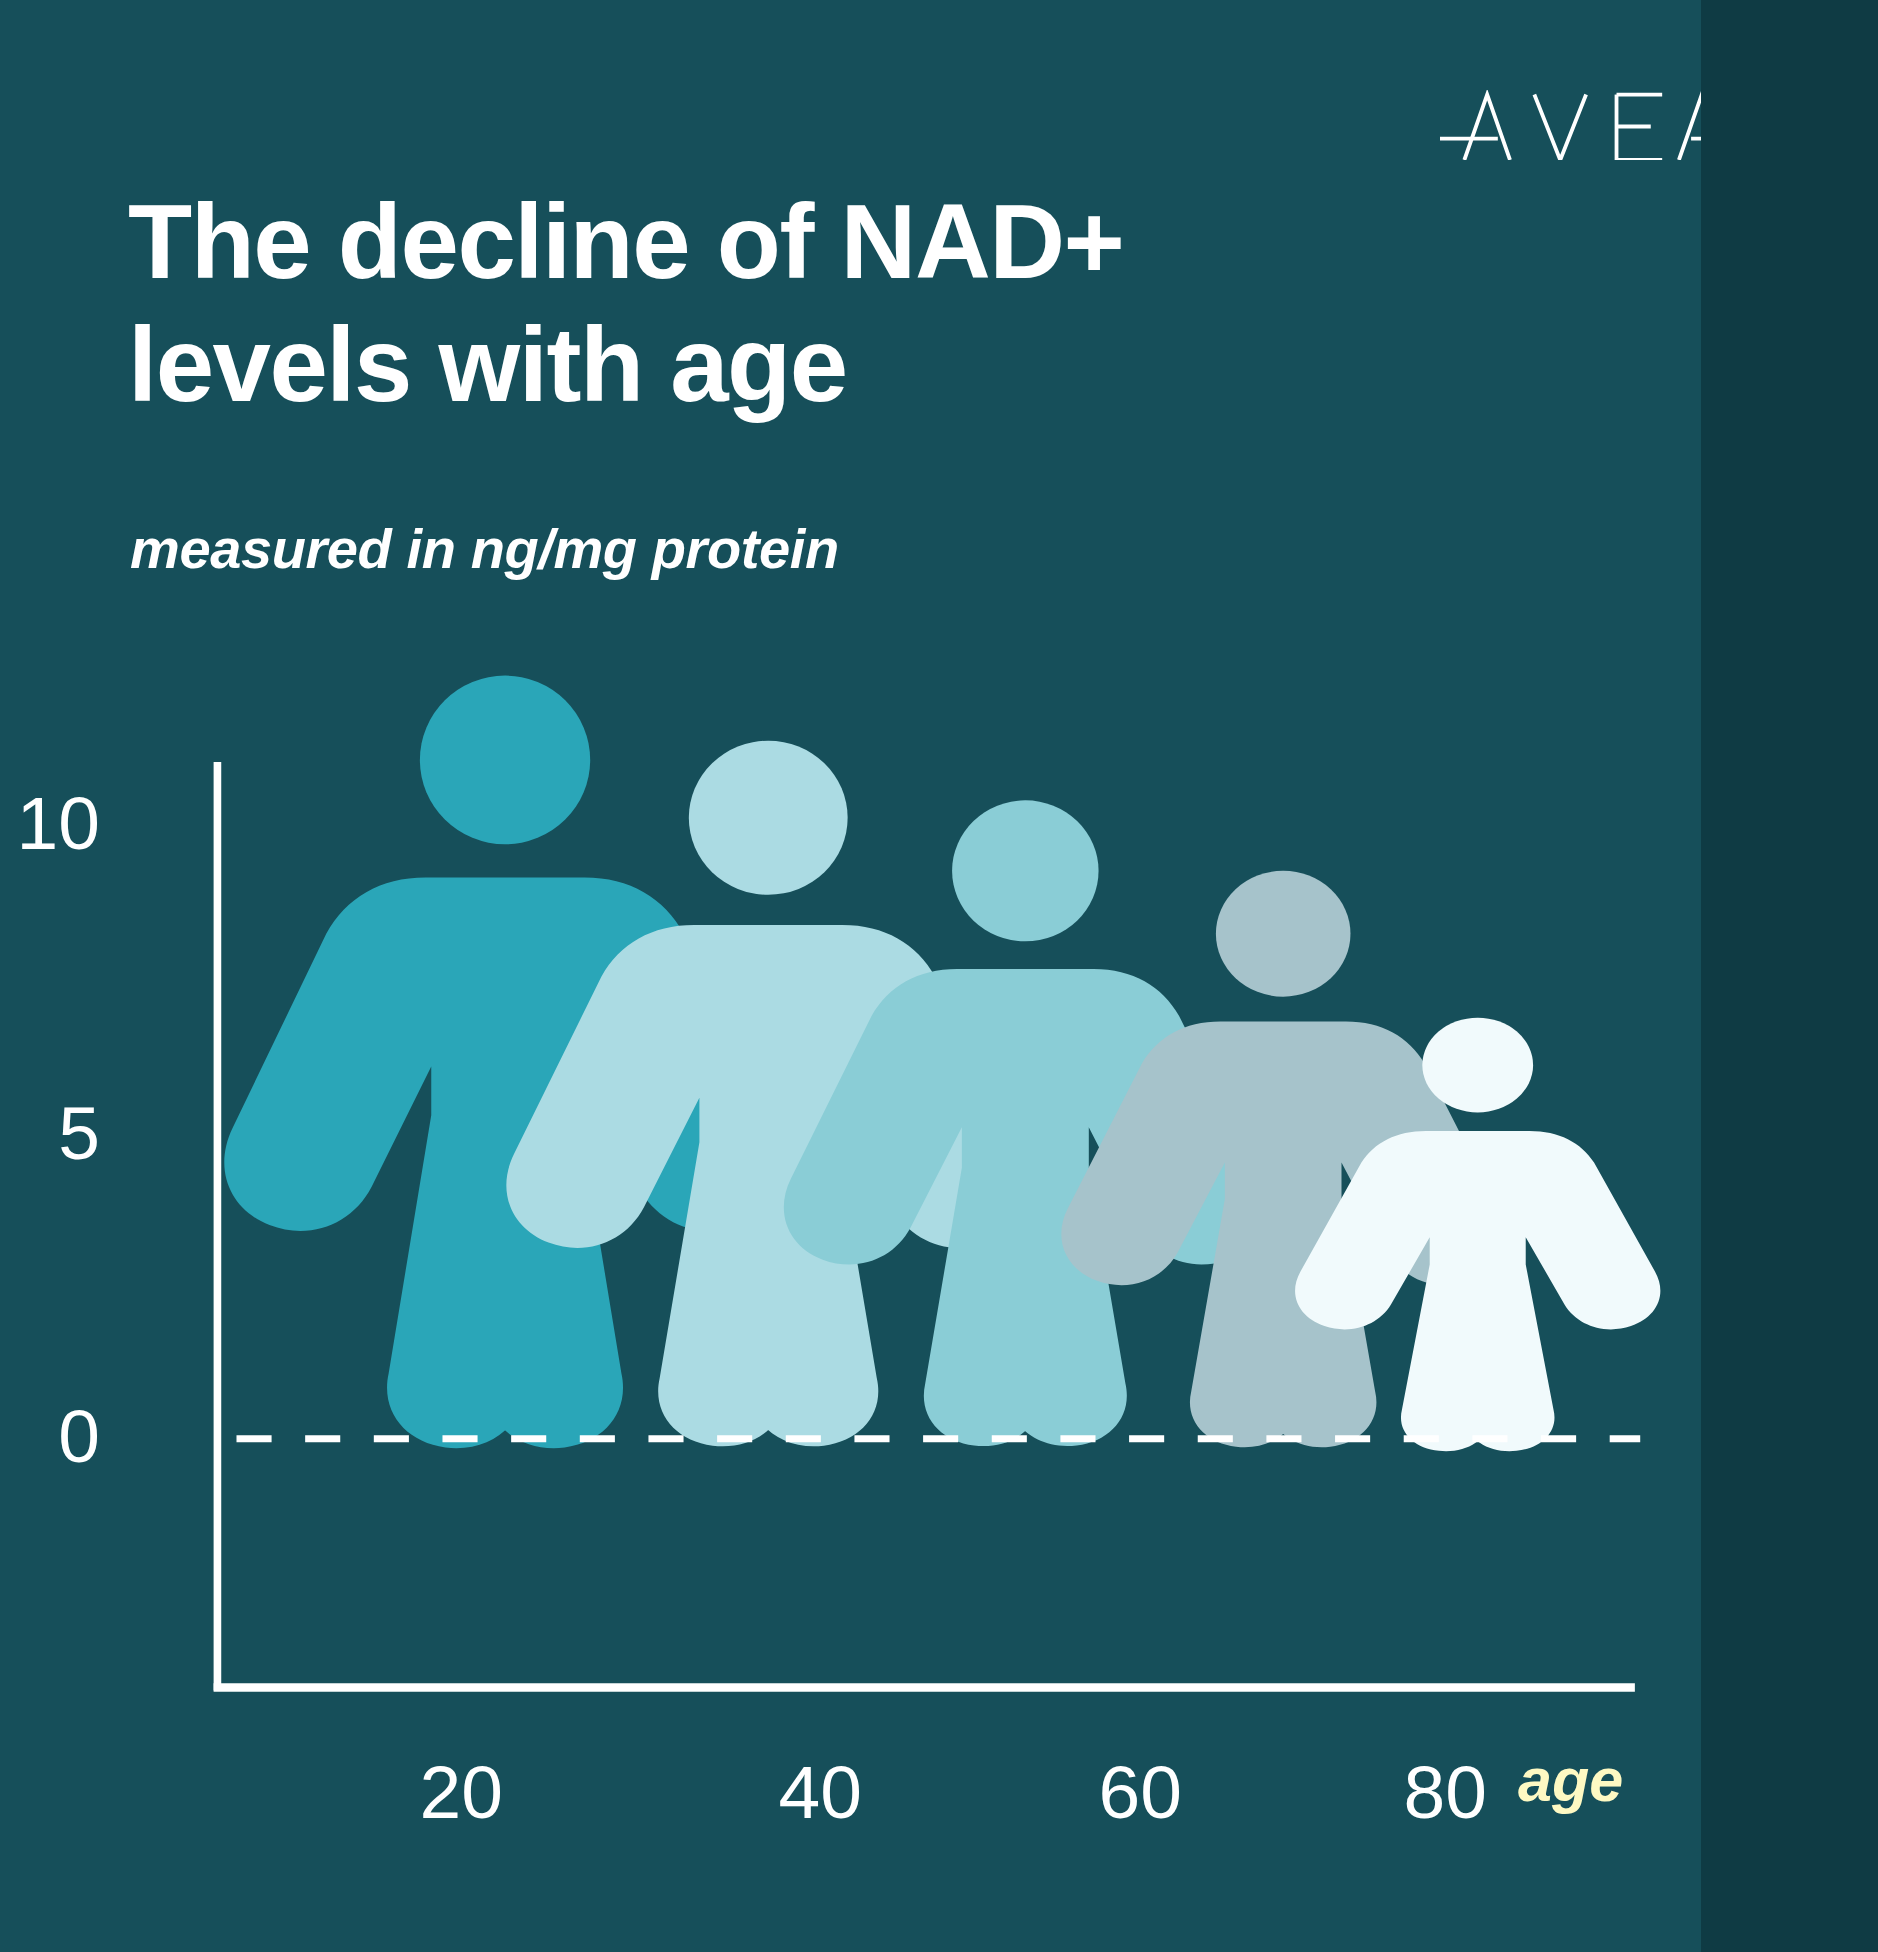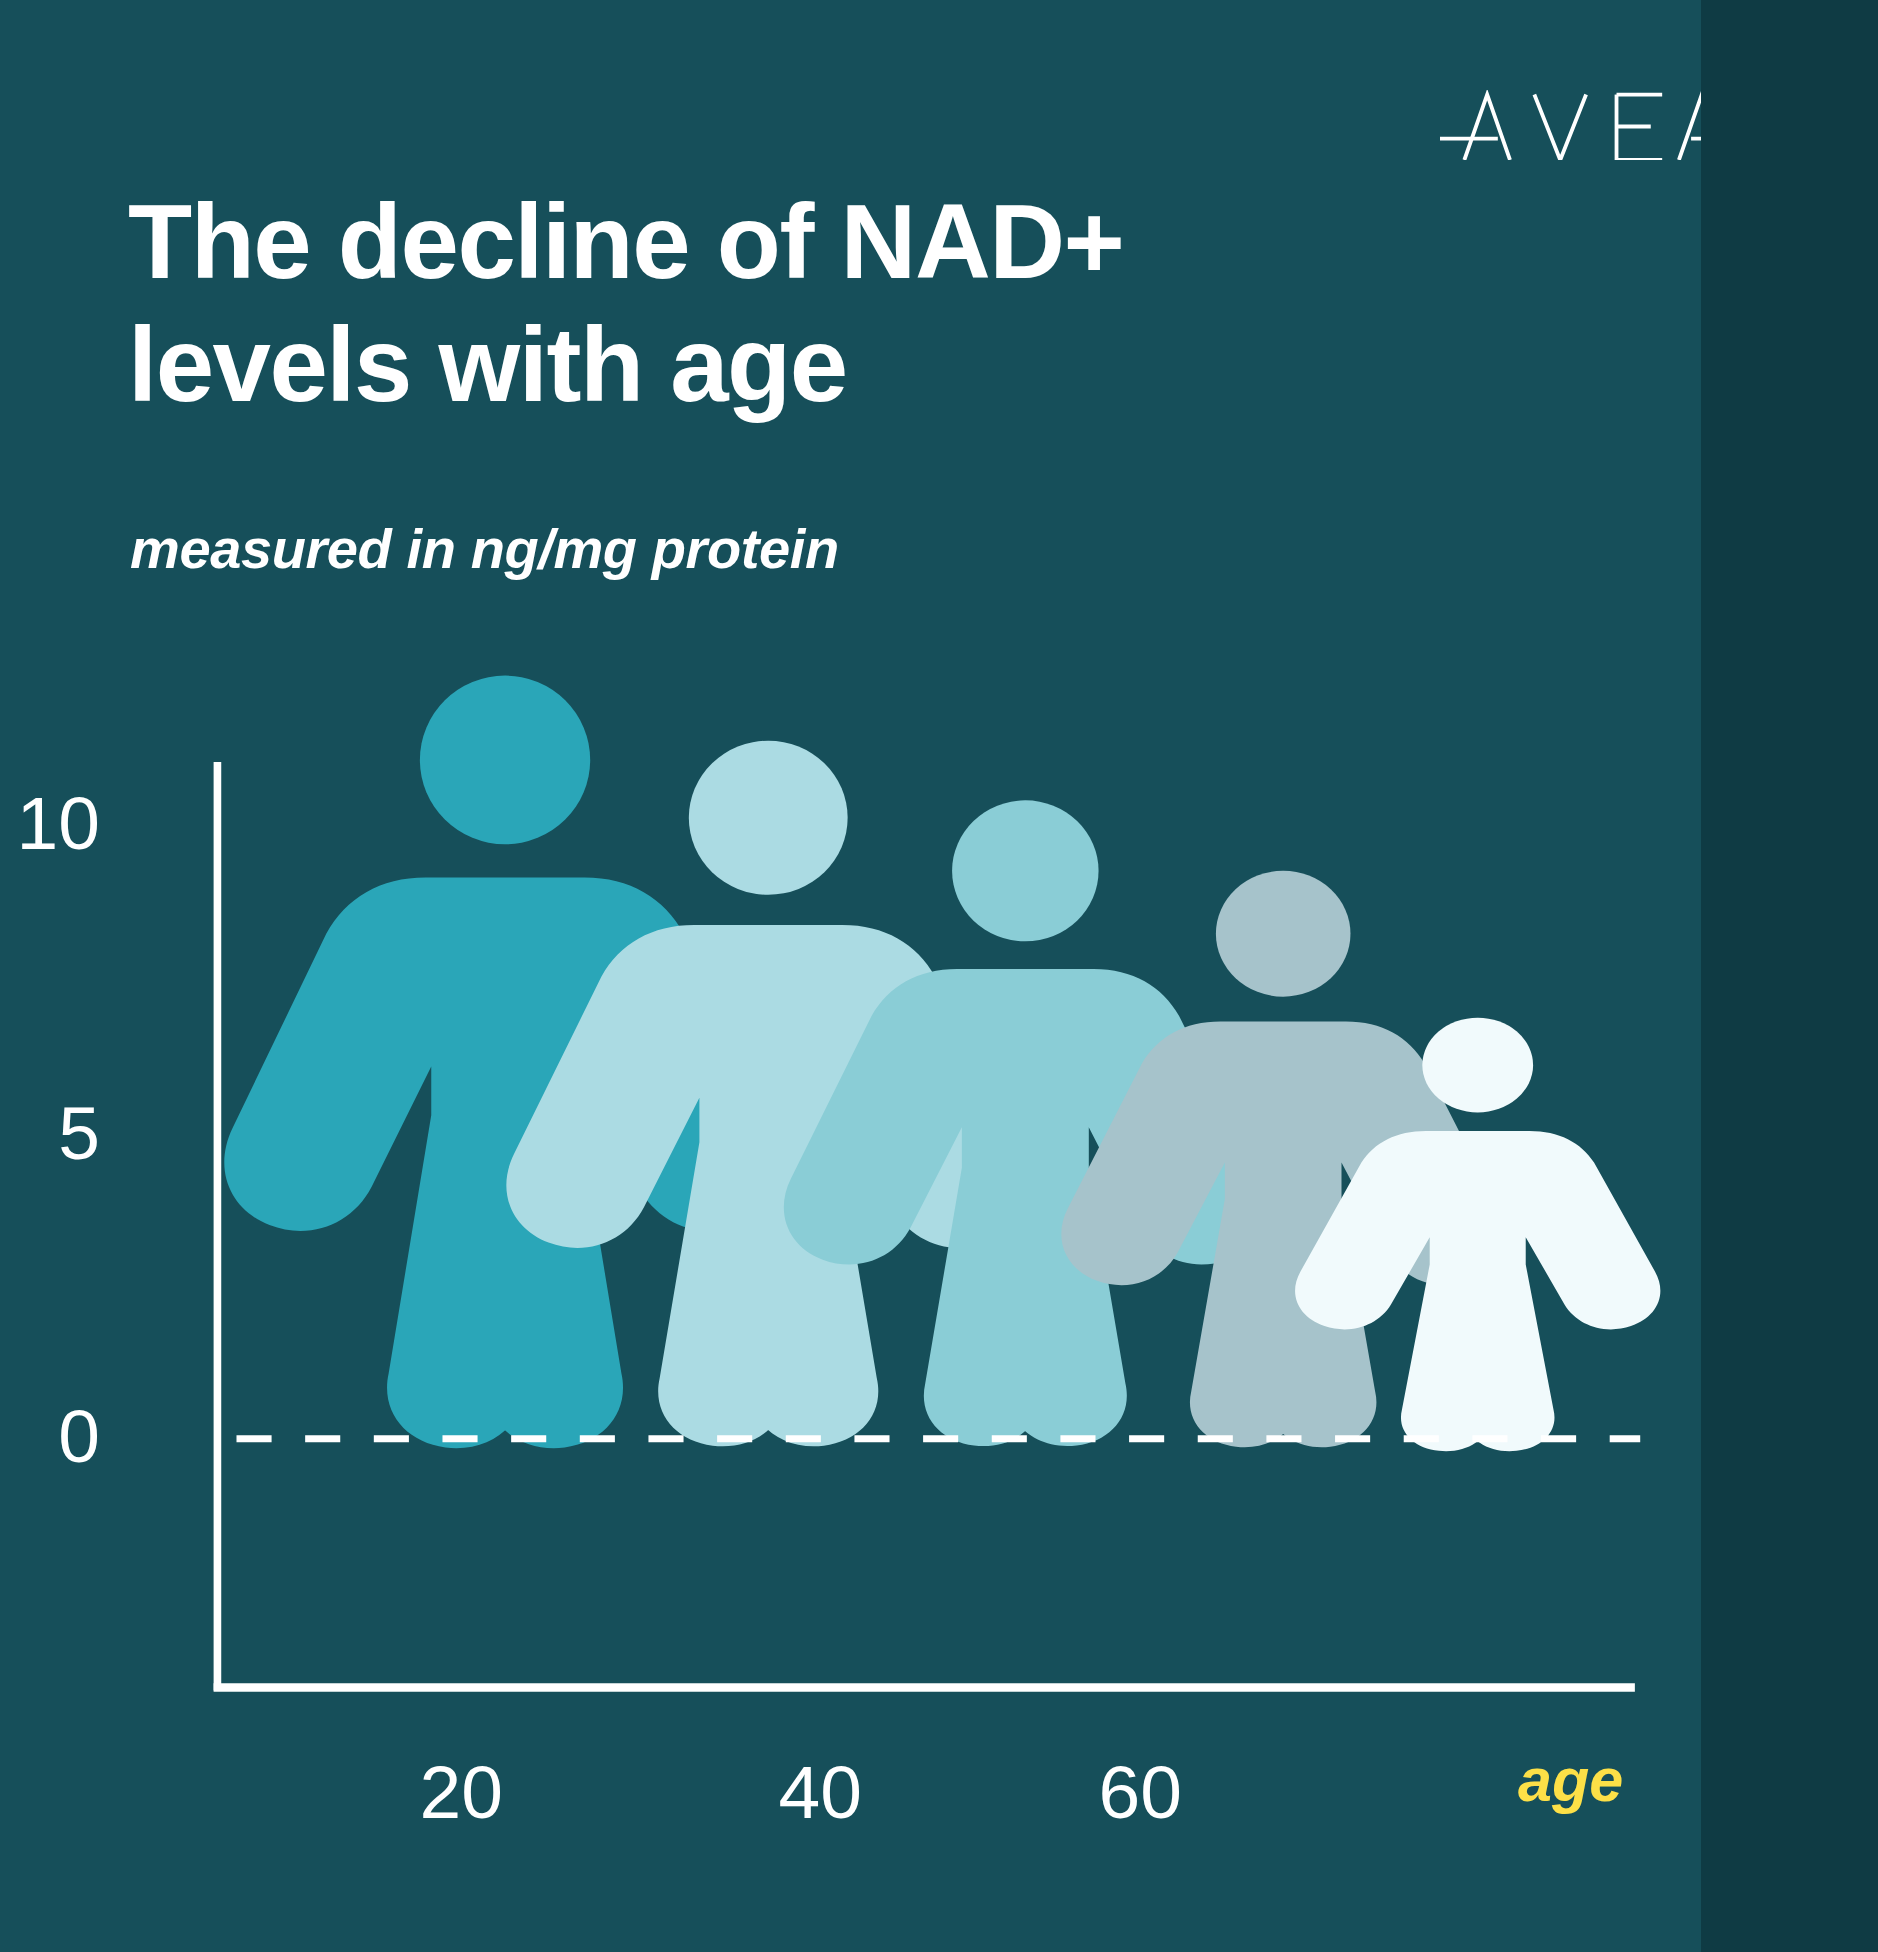--- a/index.html
+++ b/index.html
@@ -73,21 +73,21 @@
     font-size: 75px;
     font-weight: 300;
     line-height: 1;
     white-space: nowrap;
   }
   .ytick { text-align: right; width: 153px; }
   .xtick { text-align: right; width: 198px; }
 
   #axis-label-age {
     position: absolute;
-    color: #fde047;
+    color: #fef9c3;
     font-size: 61px;
     font-weight: 700;
     font-style: italic;
     white-space: nowrap;
   }
 </style>
 </head>
 <body>
 
 <div id="page">
@@ -182,18 +182,19 @@
       <line x1="280" y1="2208" x2="2143" y2="2208" stroke="#ffffff" stroke-width="11" stroke-linecap="butt"></line>
     </svg>
 
     <div class="tick-label ytick" style="left:-53px; top:783px;">10</div>
     <div class="tick-label ytick" style="left:-53px; top:1093px;">5</div>
     <div class="tick-label ytick" style="left:-53px; top:1396px;">0</div>
 
     <div class="tick-label xtick" style="left:305px; top:1752px;">20</div>
     <div class="tick-label xtick" style="left:664px; top:1752px;">40</div>
     <div class="tick-label xtick" style="left:984px; top:1752px;">60</div>
+    <div class="tick-label xtick" style="left:1289px; top:1752px;">80</div>
 
     <div id="axis-label-age" style="left:1518px; top:1742px;">age</div>
   </div>
 
 </div>
 
 
 </body></html>

